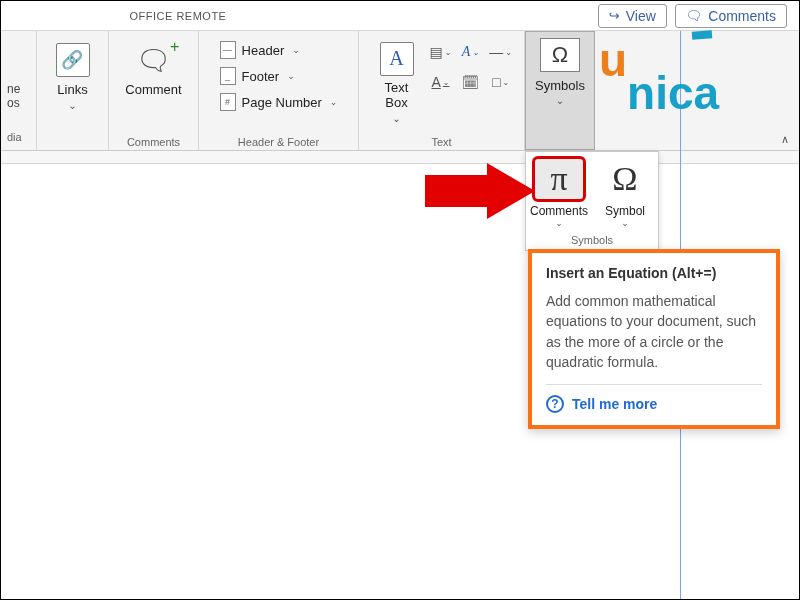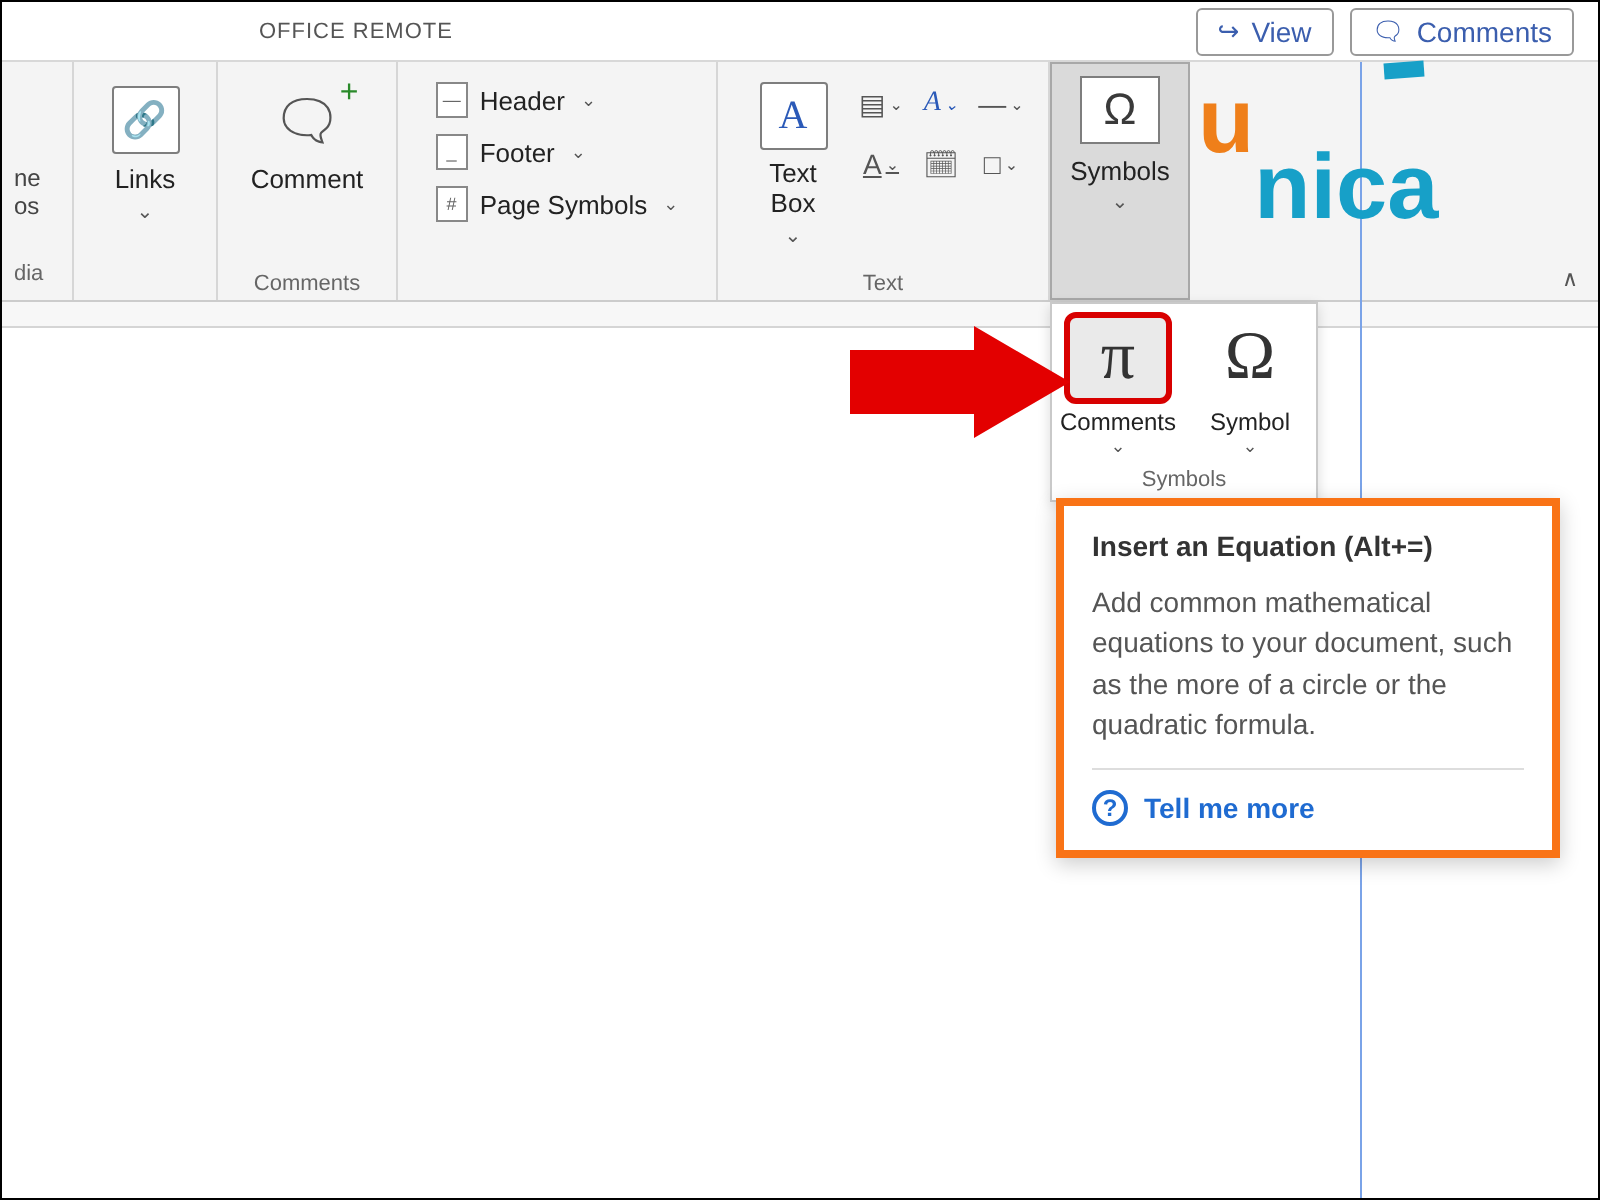--- a/index.html
+++ b/index.html
@@ -367,25 +367,26 @@
           <span>Header</span>
           <span class="caret-s">⌄</span>
         </div>
         <div class="stack-row">
           <span class="mini-page">_</span>
           <span>Footer</span>
           <span class="caret-s">⌄</span>
         </div>
         <div class="stack-row">
           <span class="mini-page">#</span>
-          <span>Page Symbols</span>
+          <span>Page Number</span>
           <span class="caret-s">⌄</span>
         </div>
       </div>
     </div>
+    <div class="group-label">Header &amp; Footer</div>
   </div>
 
   <div class="group" style="width:166px;">
     <div class="group-body">
       <div class="lg-btn" style="width:54px;">
         <div class="icon-wrap">
             <div class="icon-frame" style="color:#2b5ab8;font-family:serif;font-size:20px;">A</div>
           </div>
         <div class="lbl" style="white-space:pre-line;">Text
 Box</div>

